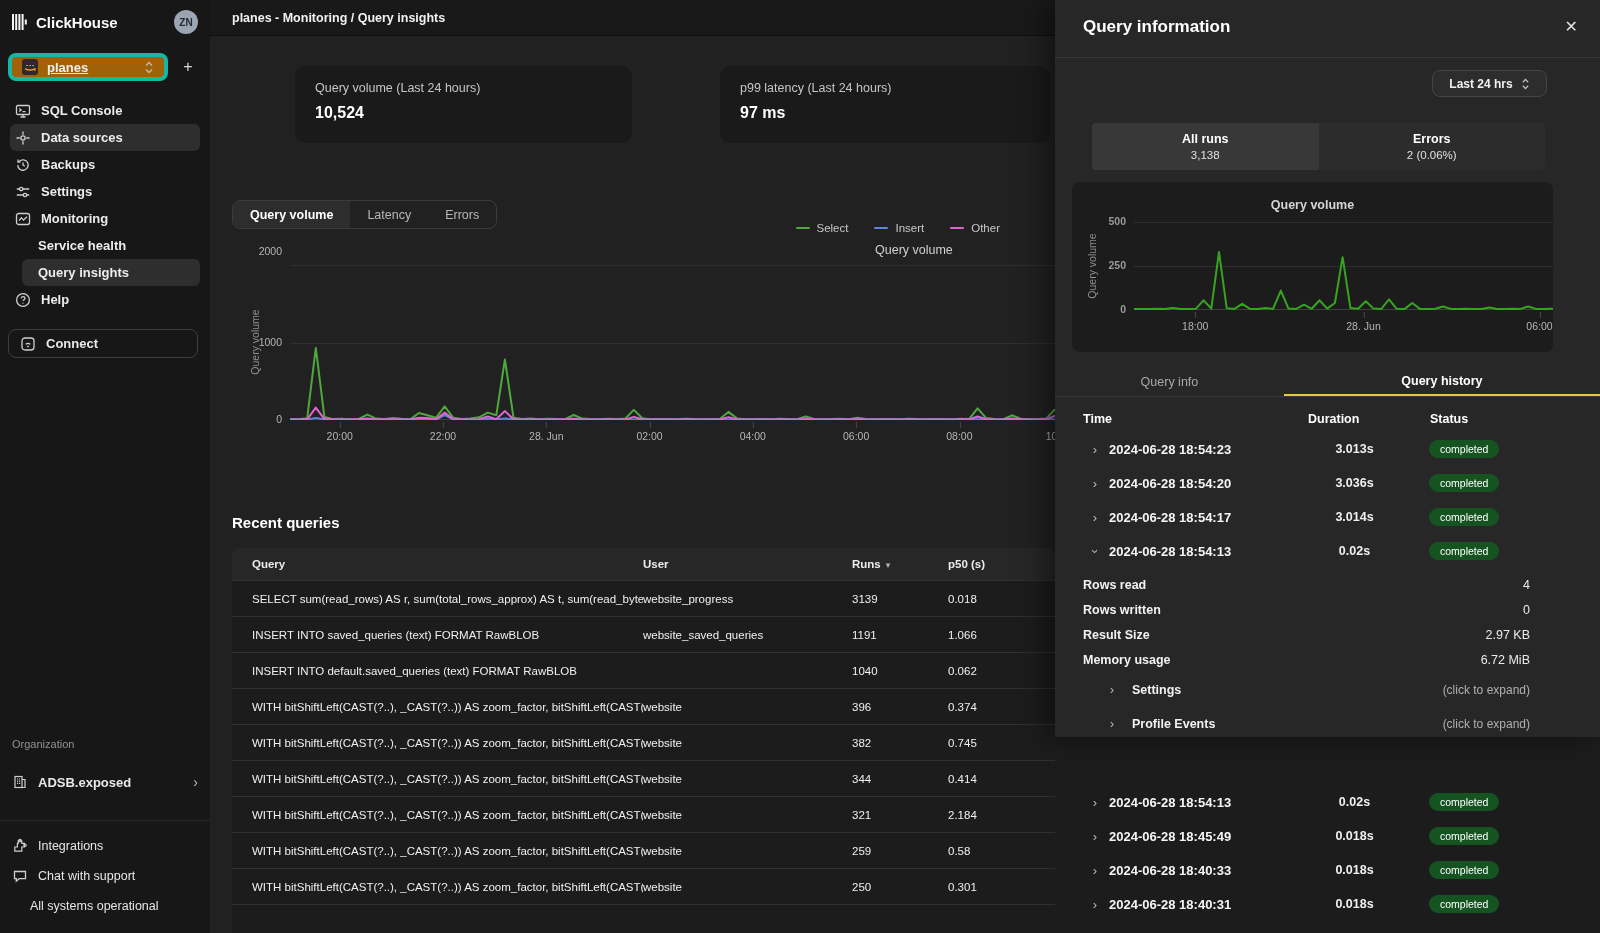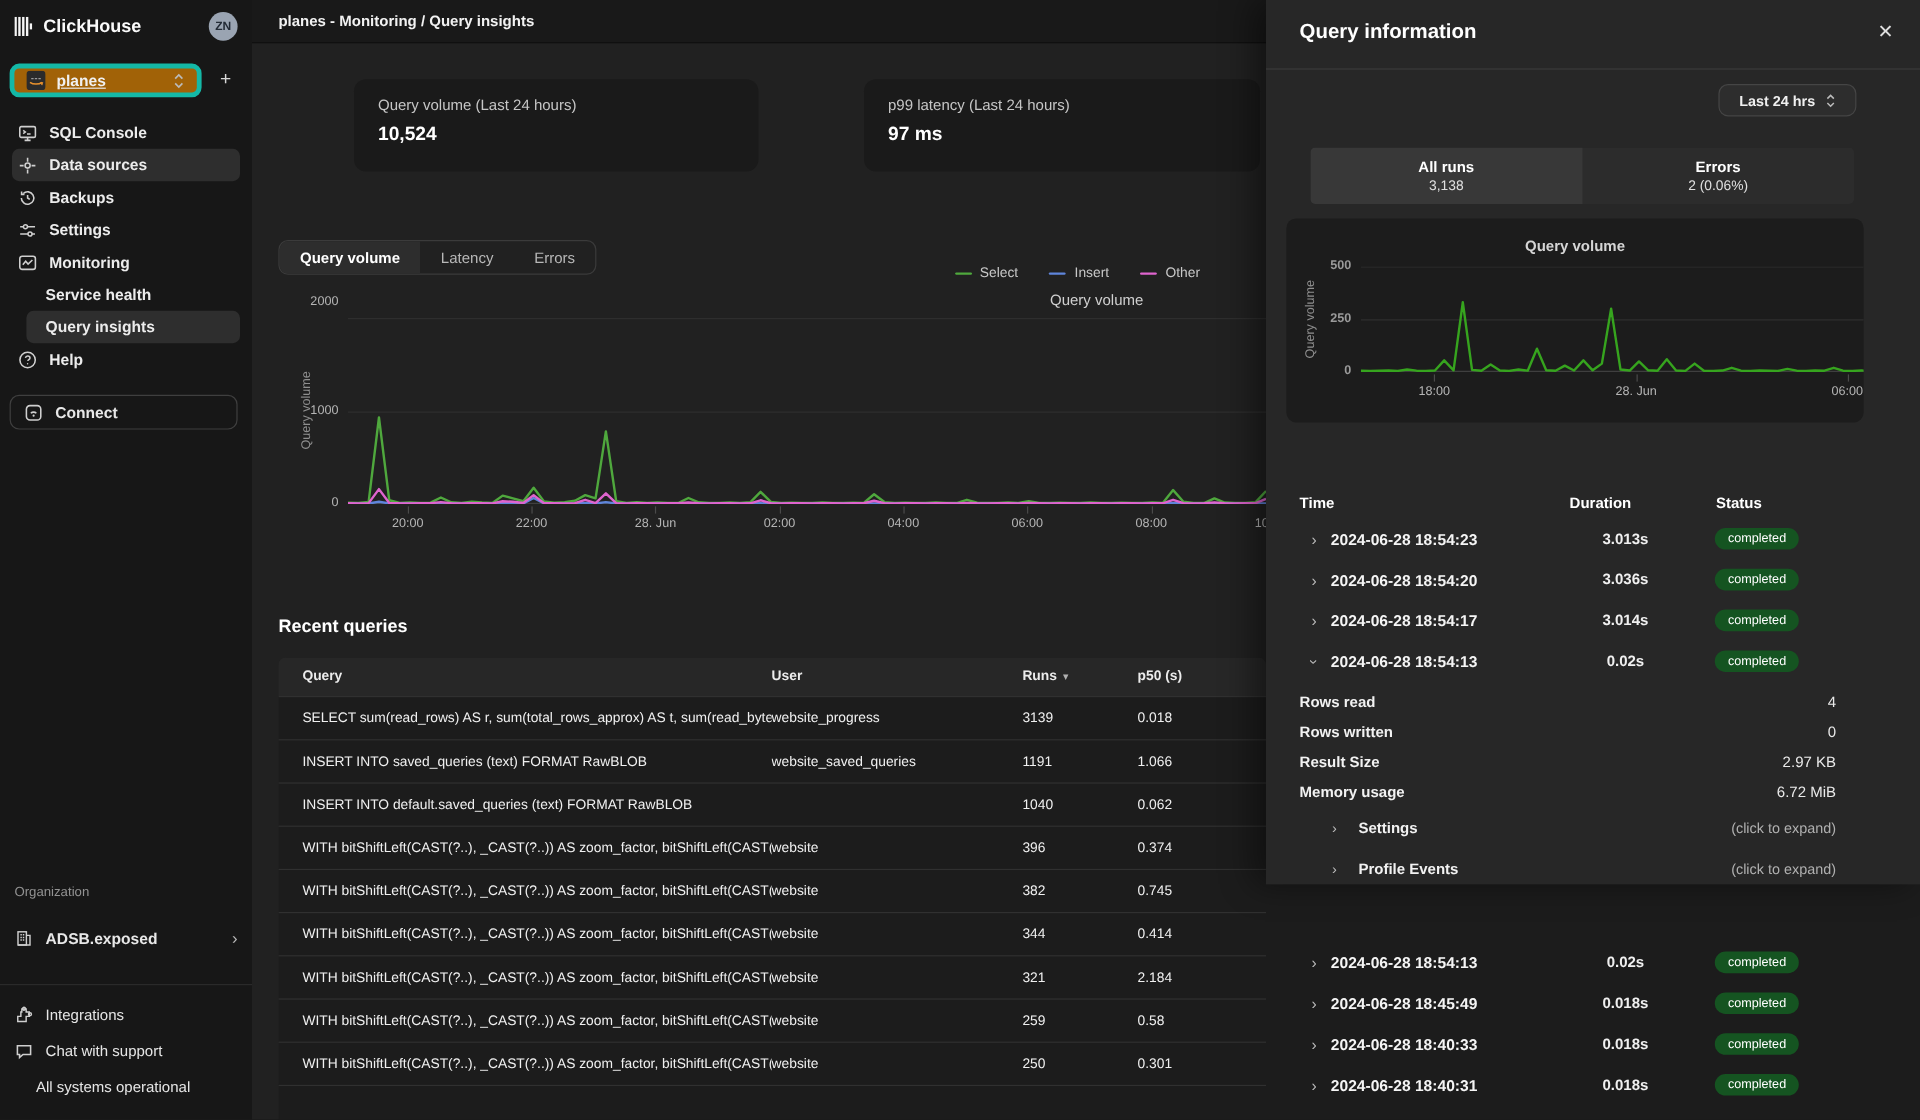--- a/index.html
+++ b/index.html
@@ -448,20 +448,24 @@
             <polyline points="0.0,86.9 7.7,87.1 15.5,86.9 23.2,86.8 30.9,87.1 38.6,85.9 46.4,86.9 54.1,87.1 61.8,86.8 69.5,78.3 77.3,86.6 85.0,29.9 92.7,86.2 100.5,86.9 108.2,81.8 115.9,86.8 123.6,87.1 131.4,85.9 139.1,86.9 146.8,68.6 154.5,86.6 162.3,86.9 170.0,82.7 177.7,86.8 185.5,78.3 193.2,86.6 200.9,81.0 208.6,35.2 216.4,85.9 224.1,86.8 231.8,79.2 239.5,86.6 247.3,86.9 255.0,77.4 262.7,86.8 270.5,87.1 278.2,81.0 285.9,86.9 293.6,87.1 301.4,86.8 309.1,84.5 316.8,86.9 324.5,87.1 332.3,86.8 340.0,86.9 347.7,87.1 355.5,85.4 363.2,86.9 370.9,87.1 378.6,86.8 386.4,86.9 394.1,84.5 401.8,86.9 409.5,87.1 417.3,86.8 425.0,86.9 432.7,87.1 440.5,83.6 448.2,86.9 455.9,87.1 463.6,86.8 471.4,61.6 479.1,86.2 486.8,78.3 494.5,86.6 502.3,70.4 510.0,86.4 517.7,86.9 525.5,86.8 533.2,33.4 540.9,85.9 548.6,86.8 556.4,81.0 564.1,86.9 571.8,86.8 579.5,8.8 587.3,85.4 595.0,72.2 602.7,86.6 610.5,77.4 618.2,86.8 625.9,86.9 633.6,50.2 641.4,86.4 649.1,86.9 656.8,86.8 664.5,82.7 672.3,86.9 680.0,87.1 687.7,86.8 695.5,86.9 703.2,86.2 710.9,86.9 718.6,87.1 726.4,86.8 734.1,84.8 741.8,86.9 749.5,87.1 757.3,86.8 765.0,86.9" fill="none" stroke="#36a41e" stroke-width="2" stroke-linejoin="round"></polyline>
           </svg></div>
     <div class="ytick" style="top: 33px; left: 14px;">500</div>
         <div class="ytick" style="top: 77px; left: 14px;">250</div>
         <div class="ytick" style="top: 121px; left: 14px;">0</div>
         <div class="xtick" style="left: 123.2px; top: 138px;">18:00</div>
         <div class="xtick" style="left: 291.5px; top: 138px;">28. Jun</div>
         <div class="xtick" style="left: 467.45px; top: 138px;">06:00</div>
       </div>
 
+    <div class="p-tabs">
+      <div class="p-tab info">Query info</div>
+      <div class="p-tab history">Query history</div>
+    </div>
 
     <div class="h-header">
       <span class="hc-time">Time</span>
       <span class="hc-dur">Duration</span>
       <span class="hc-status">Status</span>
     </div>
     <div class="h-list1" id="h-list1">
         <div class="h-row">
     <span class="hr-chev">›</span>
     <span class="hr-time">2024-06-28 18:54:23</span>

